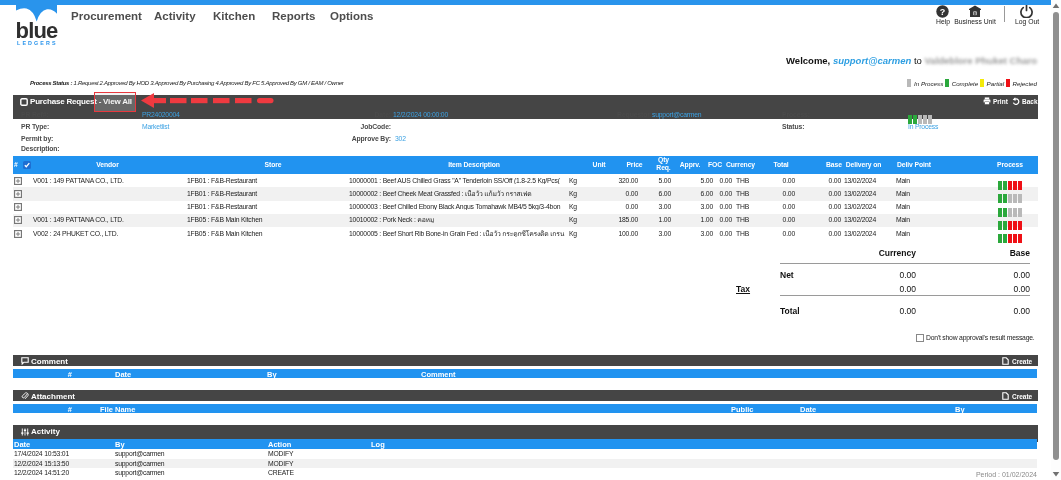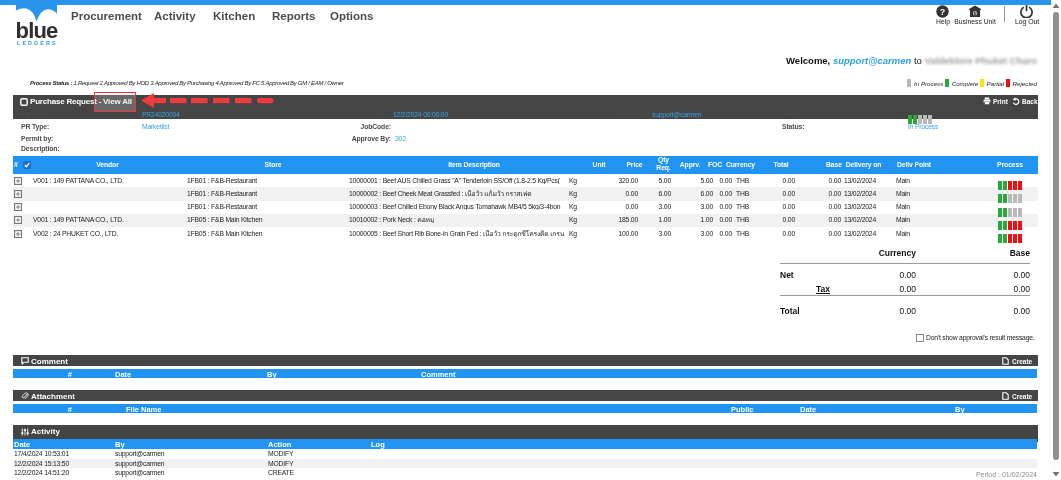--- a/index.html
+++ b/index.html
@@ -258,21 +258,21 @@
   <span class="abs" style="left:998px;top:229.2px;white-space:nowrap;"><span class="bar5 g"></span><span class="bar5 g"></span><span class="bar5 r"></span><span class="bar5 r"></span><span class="bar5 r"></span></span>
 </div>
 
 <div class="abs" style="left:0;top:0;width:1061px;height:0;font-size:8.5px;color:#111;">
   <span class="abs b ra" style="left:840px;top:247.5px;width:76px;">Currency</span>
   <span class="abs b ra" style="left:980px;top:247.5px;width:50px;">Base</span>
   <div class="abs" style="left:780px;top:262.5px;width:250px;height:1px;background:#9a9a9a;"></div>
   <span class="abs b" style="left:780px;top:270px;">Net</span>
   <span class="abs ra" style="left:840px;top:270px;width:76px;">0.00</span>
   <span class="abs ra" style="left:980px;top:270px;width:50px;">0.00</span>
-  <span class="abs b" style="left:816px;top:283.5px;text-decoration:underline;">Tax</span>
+  <span class="abs b" style="left:736px;top:283.5px;text-decoration:underline;">Tax</span>
   <span class="abs ra" style="left:840px;top:283.5px;width:76px;">0.00</span>
   <span class="abs ra" style="left:980px;top:283.5px;width:50px;">0.00</span>
   <div class="abs" style="left:780px;top:295px;width:250px;height:1px;background:#9a9a9a;"></div>
   <span class="abs b" style="left:780px;top:306px;">Total</span>
   <span class="abs ra" style="left:840px;top:306px;width:76px;">0.00</span>
   <span class="abs ra" style="left:980px;top:306px;width:50px;">0.00</span>
 </div>
 
 <div class="abs" style="left:916px;top:334px;width:7.5px;height:7.5px;border:1px solid #888;background:#fff;"></div>
 <span class="abs" style="left:926px;top:333.5px;font-size:6.8px;letter-spacing:-0.2px;color:#222;">Don't show approval's result message.</span>
@@ -299,21 +299,21 @@
       <path d="M6.4,1.8 L3.2,5.6 A1.3,1.3 0 0 1 1.3,3.9 L4.6,0.9 A2,2 0 0 1 7,3.6 L4,6.9" fill="none" stroke="#fff" stroke-width="0.9"></path>
     </svg>
   <span class="abs b" style="left:18px;top:1.5px;font-size:8px;">Attachment</span>
   <svg class="abs" style="left:989px;top:2px;" width="7" height="8" viewBox="0 0 7 8">
       <path d="M0.8,0.8 H4.2 L6.2,2.8 V7.2 H0.8 Z" fill="none" stroke="#fff" stroke-width="1.1"></path>
     </svg>
   <span class="abs b" style="left:999px;top:2.5px;font-size:6.5px;">Create</span>
 </div>
 <div class="bluehead" style="top:404px;height:9px;font-size:7.5px;">
   <span class="abs" style="left:47px;top:0.5px;width:12px;text-align:right;">#</span>
-  <span class="abs" style="left:113px;top:0.5px;">File Name</span>
+  <span class="abs" style="left:87px;top:0.5px;">File Name</span>
   <span class="abs" style="left:411px;top:12px;">Description</span>
   <span class="abs" style="left:718px;top:0.5px;">Public</span>
   <span class="abs" style="left:787px;top:0.5px;">Date</span>
   <span class="abs" style="left:942px;top:0.5px;">By</span>
 </div>
 
 <div class="darkbar" style="top:425px;height:17px;">
   <svg class="abs" style="left:8px;top:2.5px;" width="8" height="8" viewBox="0 0 8 8">
     <path d="M1.3,0.5 V7.5 M4,0.5 V7.5 M6.7,0.5 V7.5" stroke="#fff" stroke-width="0.9"></path>
     <rect x="0.2" y="4.4" width="2.2" height="1.4" fill="#fff"></rect>

